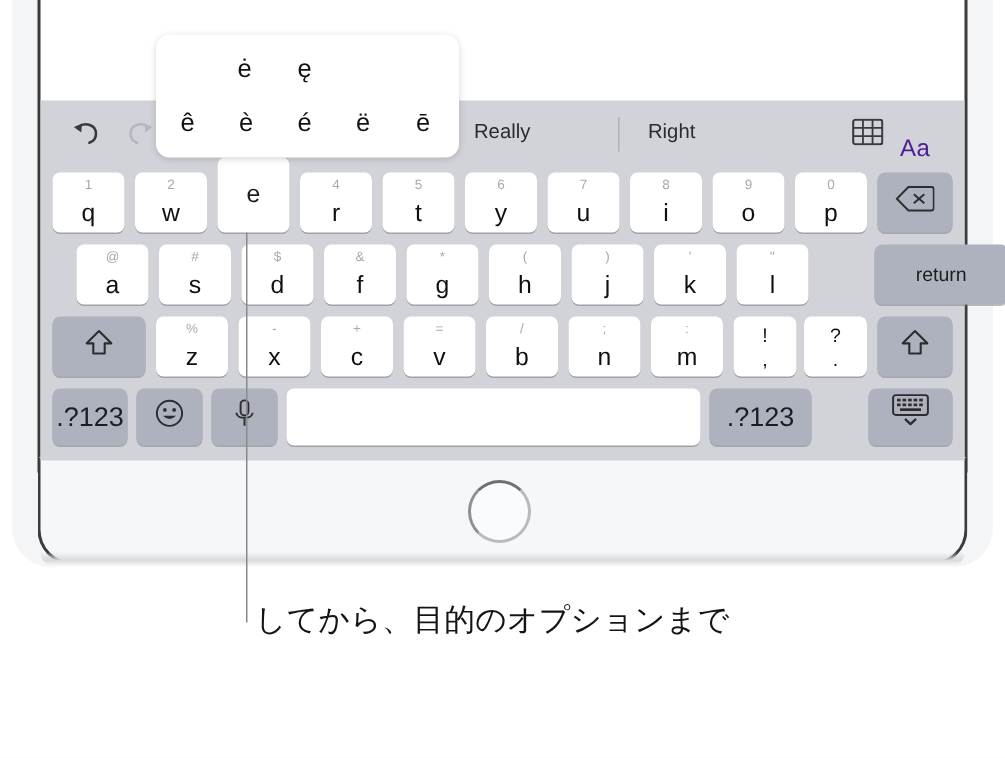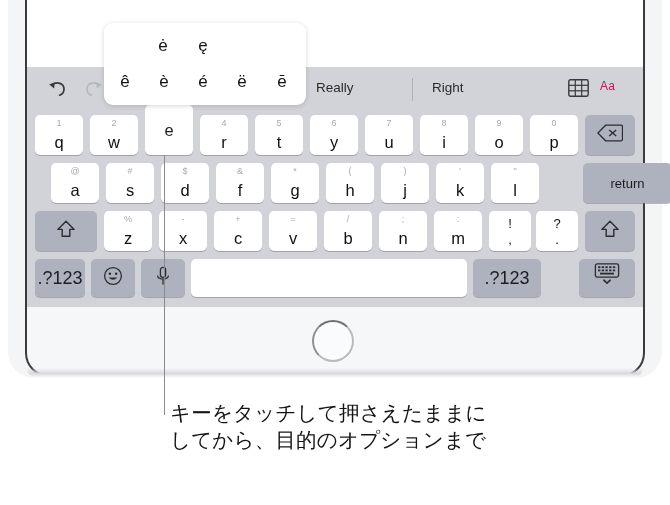--- a/index.html
+++ b/index.html
@@ -137,23 +137,23 @@
     position: absolute;
     left: 541px;
     top: 12px;
     width: 21px;
     height: 18px;
     cursor: pointer;
   }
   #format-aa {
     position: absolute;
     left: 573px;
-    top: 12px;
-    font-size: 12px;
-    color: #be185d;
+    top: 24px;
+    font-size: 16px;
+    color: #4c1d95;
     letter-spacing: 0.3px;
     cursor: pointer;
   }
 
   
   .key {
     position: absolute;
     box-sizing: border-box;
     border-radius: 5px;
     background: #ffffff;
@@ -513,15 +513,14 @@
   <div class="accent-ch" style="left:6px;   top:50px;">ê</div>
   <div class="accent-ch" style="left:45px;  top:50px;">è</div>
   <div class="accent-ch" style="left:84px;  top:50px;">é</div>
   <div class="accent-ch" style="left:123px; top:50px;">ë</div>
   <div class="accent-ch" style="left:163px; top:50px;">ē</div>
 </div>
 
 <div id="callout-line"></div>
 
 <div id="caption">
-  <div>キーをタッチして押さえたままに</div>
   <div>してから、目的のオプションまで</div>
 </div>
 
 </body></html>

